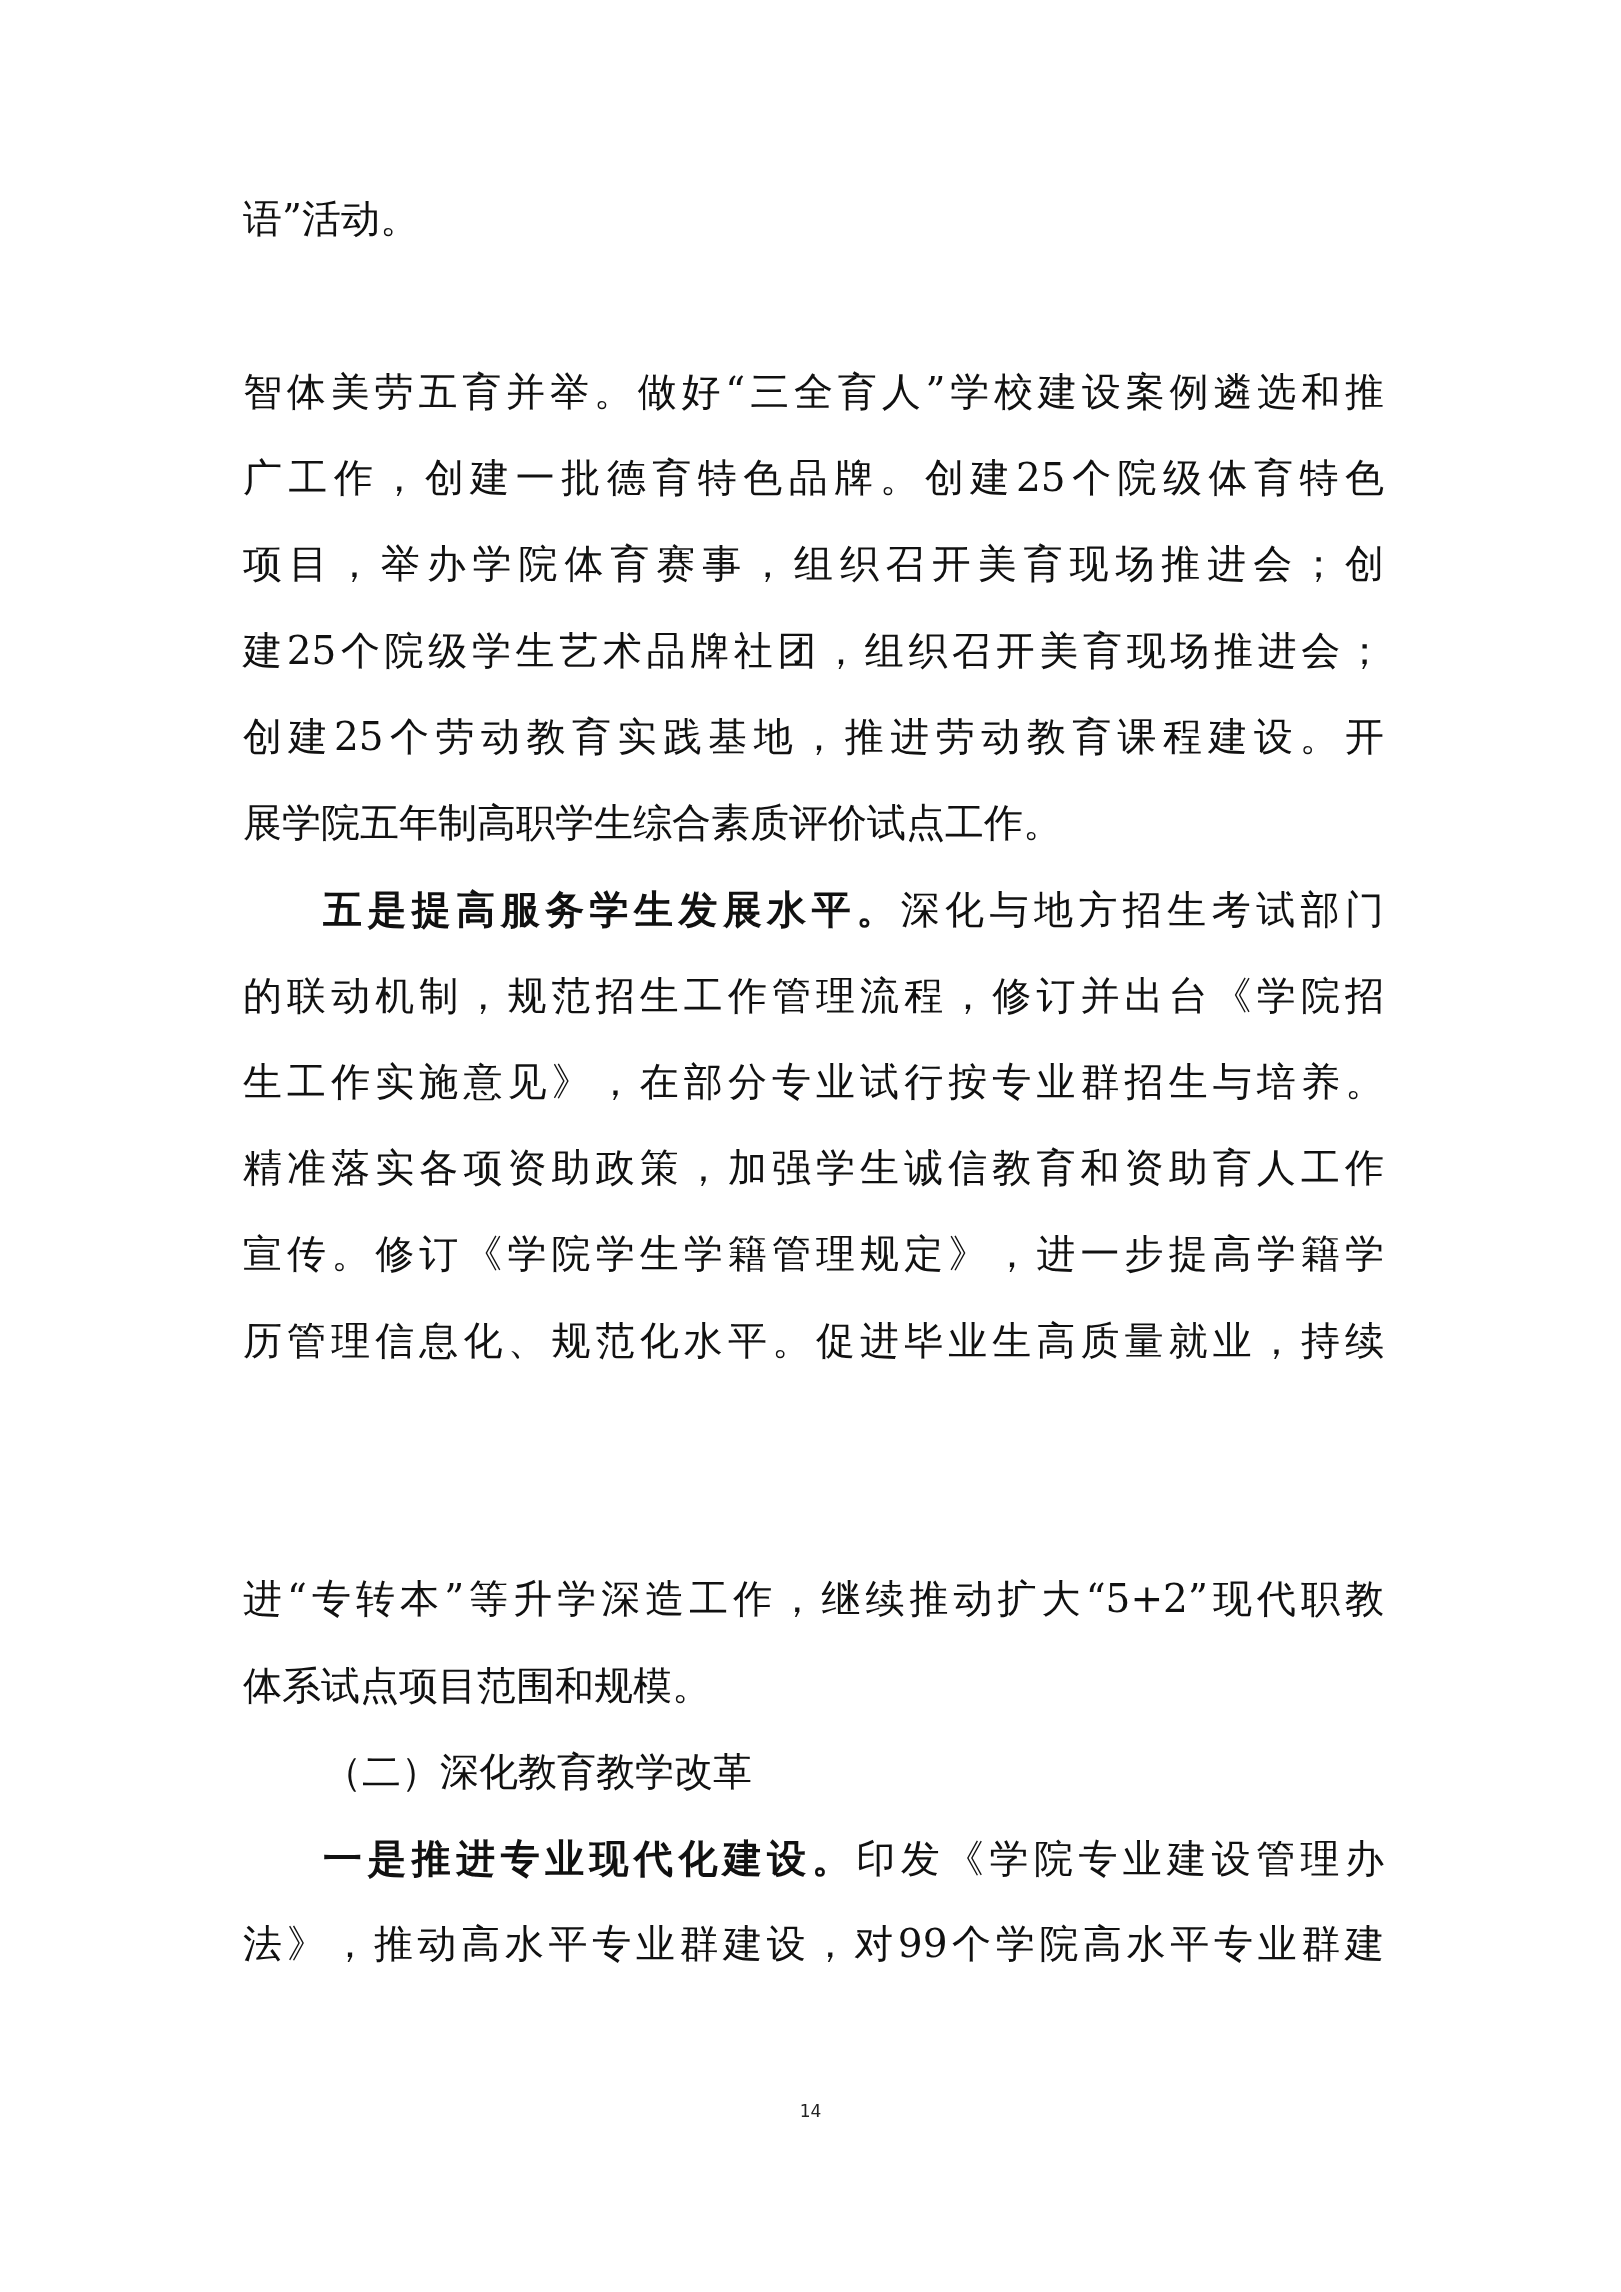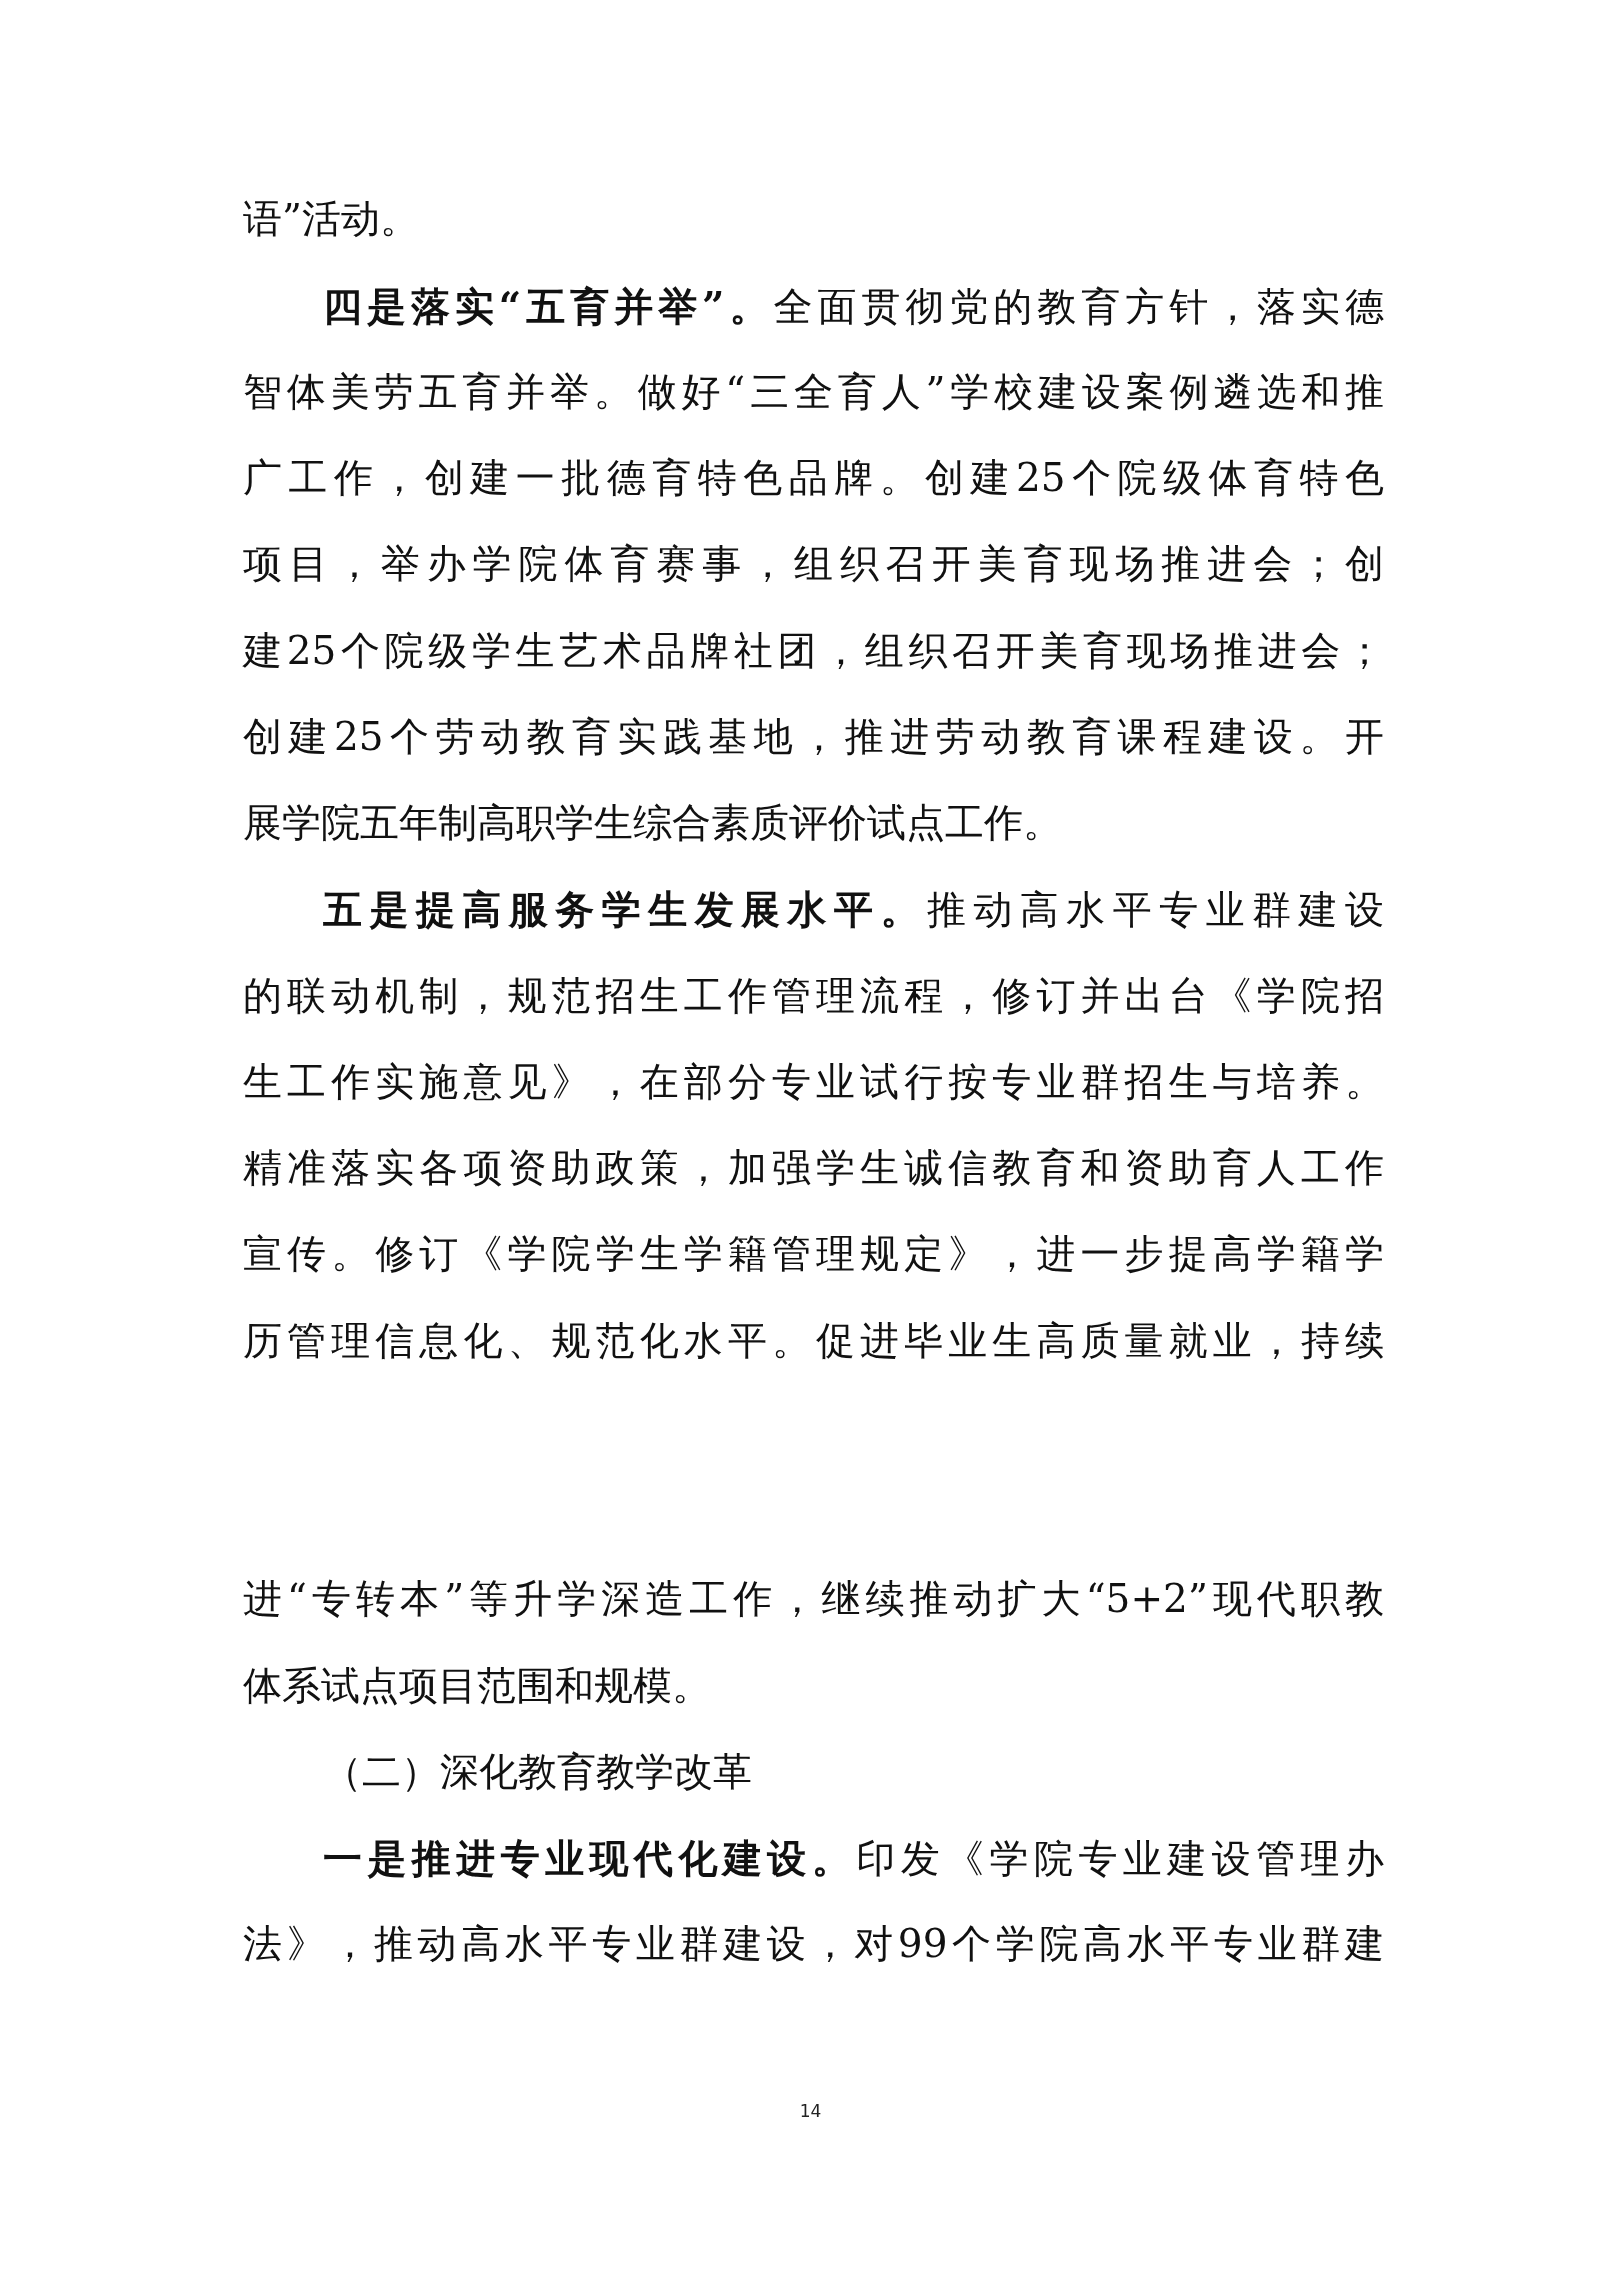--- a/index.html
+++ b/index.html
@@ -64,29 +64,28 @@
       color: #222;
     }
   </style>
 </head>
 <body>
 
 <div class="page">
 
   <div class="line last" style="top:180px"><span>语”活动。</span></div>
 
-  <div class="line indent" style="top:267px"><span class="bold">四是落实“五育并举”。</span><span>全面贯彻党的教育方针，落实德</span></div>
   <div class="line" style="top:353px"><span>智体美劳五育并举。做好“三全育人”学校建设案例遴选和推</span></div>
   <div class="line" style="top:439px"><span>广工作，创建一批德育特色品牌。创建25个院级体育特色</span></div>
   <div class="line" style="top:525px"><span>项目，举办学院体育赛事，组织召开美育现场推进会；创</span></div>
   <div class="line" style="top:612px"><span>建25个院级学生艺术品牌社团，组织召开美育现场推进会；</span></div>
   <div class="line" style="top:698px"><span>创建25个劳动教育实践基地，推进劳动教育课程建设。开</span></div>
   <div class="line last" style="top:784px"><span>展学院五年制高职学生综合素质评价试点工作。</span></div>
 
-  <div class="line indent" style="top:870px"><span class="bold">五是提高服务学生发展水平。</span><span>推动高水平专业群建设</span></div>
+  <div class="line indent" style="top:870px"><span class="bold">五是提高服务学生发展水平。</span><span>深化与地方招生考试部门</span></div>
   <div class="line" style="top:957px"><span>的联动机制，规范招生工作管理流程，修订并出台《学院招</span></div>
   <div class="line" style="top:1043px"><span>生工作实施意见》，在部分专业试行按专业群招生与培养。</span></div>
   <div class="line" style="top:1129px"><span>精准落实各项资助政策，加强学生诚信教育和资助育人工作</span></div>
   <div class="line" style="top:1215px"><span>宣传。修订《学院学生学籍管理规定》，进一步提高学籍学</span></div>
   <div class="line" style="top:1302px"><span>历管理信息化、规范化水平。促进毕业生高质量就业，持续</span></div>
   <div class="line" style="top:1560px"><span>进“专转本”等升学深造工作，继续推动扩大“5+2”现代职教</span></div>
   <div class="line last" style="top:1647px"><span>体系试点项目范围和规模。</span></div>
 
   <div class="heading" style="top:1733px">（二）深化教育教学改革</div>
 

